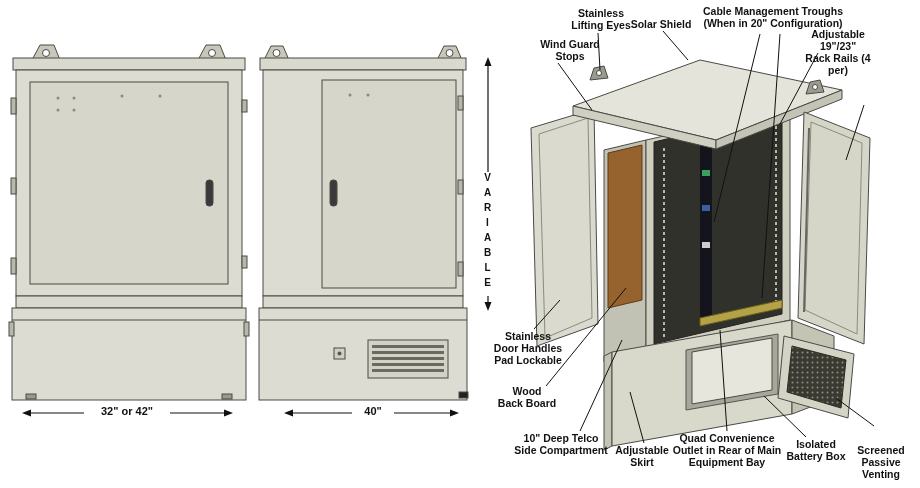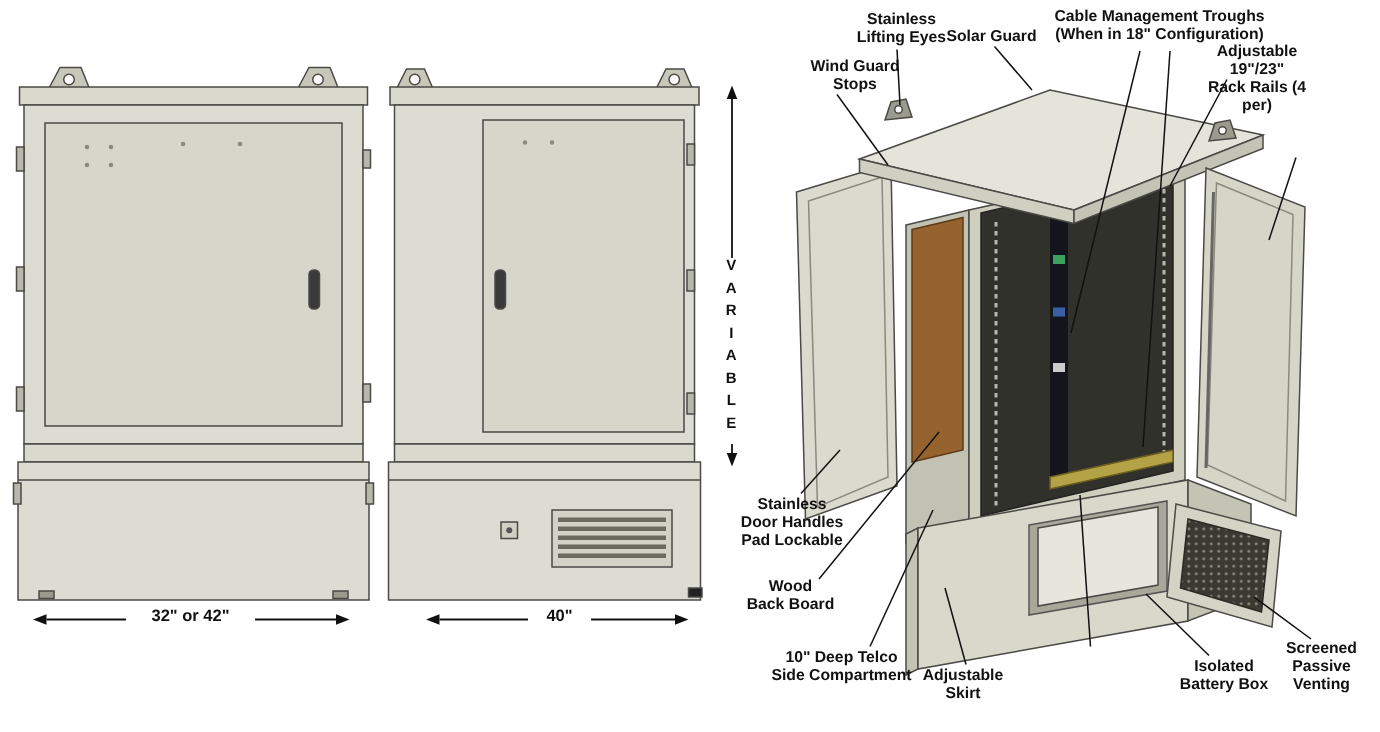--- a/index.html
+++ b/index.html
@@ -186,39 +186,42 @@
 
       <polygon points="488,57 484.5,66 491.5,66" stroke="none"></polygon>
       <line x1="488" y1="66" x2="488" y2="172"></line>
       <line x1="488" y1="296" x2="488" y2="302"></line>
       <polygon points="488,311 484.5,302 491.5,302" stroke="none"></polygon>
     </g>
   </svg>
 
   <div class="callout" style="left:601px;top:7px">Stainless
 Lifting Eyes</div>
-  <div class="callout" style="left:661px;top:18px">Solar Guard</div>
+  <div class="callout" style="left:661px;top:18px">Solar Shield</div>
   <div class="callout" style="left:773px;top:5px">Cable Management Troughs
-(When in 18" Configuration)</div>
+(When in 20" Configuration)</div>
   <div class="callout" style="left:570px;top:38px">Wind Guard
 Stops</div>
   <div class="callout" style="left:838px;top:28px">Adjustable 19"/23"
 Rack Rails (4 per)</div>
   <div class="callout" style="left:528px;top:330px">Stainless
 Door Handles
 Pad Lockable</div>
   <div class="callout" style="left:527px;top:385px">Wood
 Back Board</div>
   <div class="callout" style="left:561px;top:432px">10" Deep Telco
 Side Compartment</div>
   <div class="callout" style="left:642px;top:444px">Adjustable
 Skirt</div>
+  <div class="callout" style="left:727px;top:432px">Quad Convenience
+Outlet in Rear of Main
+Equipment Bay</div>
   <div class="callout" style="left:816px;top:438px">Isolated
 Battery Box</div>
-  <div class="callout" style="left:881px;top:426px">Screened
+  <div class="callout" style="left:881px;top:444px">Screened
 Passive
 Venting</div>
 
   <div class="dim-label" style="left:84px;top:405px;width:86px">32" or 42"</div>
   <div class="dim-label" style="left:353px;top:405px;width:40px">40"</div>
   <div class="dim-vertical">VARIABLE</div>
 
 </div>
 
 </body></html>

